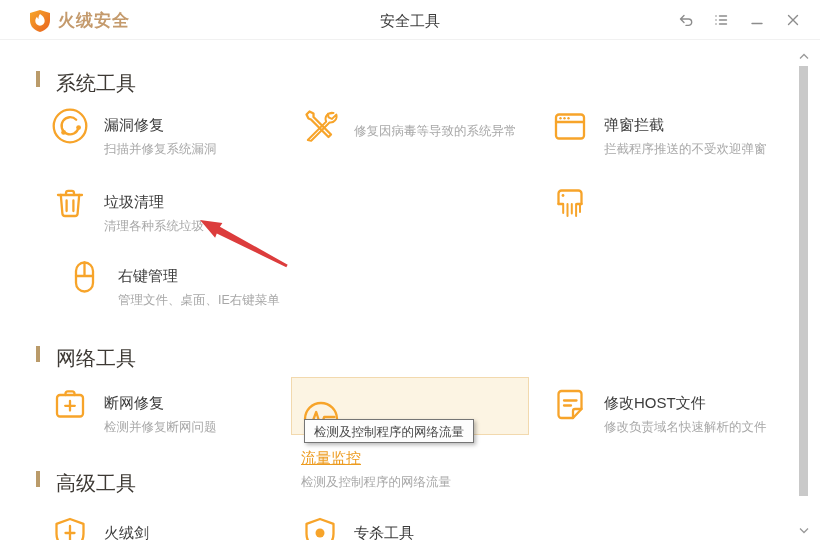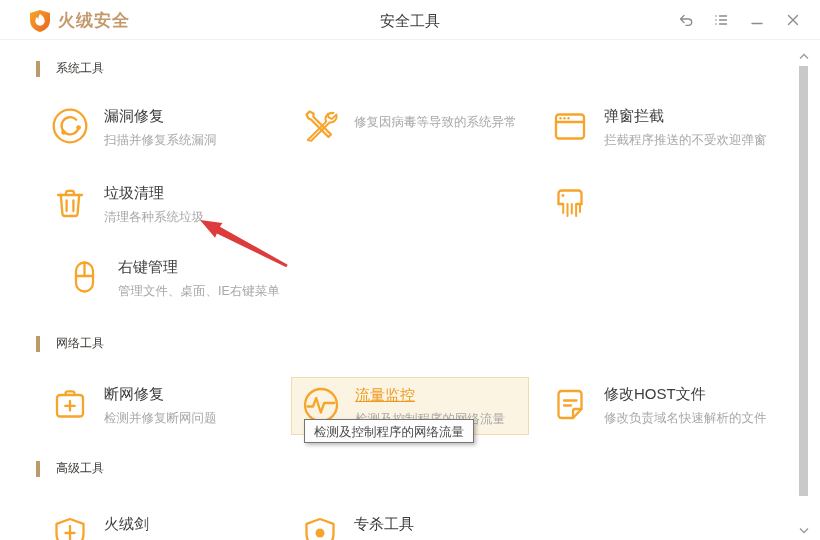--- a/index.html
+++ b/index.html
@@ -14,35 +14,35 @@
   .brand-name { font-size:17px; font-weight:bold; color:#C49A6C; letter-spacing:1px; }
   .page-title { position:absolute; left:0; right:0; top:12px; text-align:center;
                 font-size:15px; color:#3f3f3f; }
   .winbtn { position:absolute; top:11px; width:18px; height:18px; display:flex;
             align-items:center; justify-content:center; cursor:pointer; }
   .winbtn svg { stroke:#8c8c8c; fill:none; stroke-width:1.4; stroke-linecap:round; stroke-linejoin:round; }
 
   
   .section-hd { position:absolute; left:36px; display:flex; align-items:center; gap:16px; }
   .section-bar { width:4px; height:16px; background:#BA9B6A; }
-  .section-label { font-size:12px; color:#3e3a35; }
+  .section-label { font-size:20px; color:#3e3a35;margin-top:10px; }
 
   
   .tool { position:absolute; display:flex; align-items:flex-start; width:242px; cursor:pointer; }
   .ticon { width:40px; height:40px; flex:none; margin-right:14px; }
   .ticon svg { stroke:#F7A42A; fill:none; stroke-width:2.3; stroke-linecap:round; stroke-linejoin:round; }
   .ticon svg .f { fill:#F7A42A; stroke:none; }
-  .ttext { display:flex; flex-direction:column; padding-top:1px; }
+  .ttext { display:flex; flex-direction:column; padding-top:1px;margin-top:9px; }
   .ttitle { font-size:15px; line-height:18px; color:#3c3c3c; }
   .tsub { font-size:12.5px; line-height:15px; color:#a8a8a8; margin-top:8px; white-space:nowrap; }
 
   
   .hover-card { position:absolute; left:291px; top:377px; width:238px; height:58px;
                 background:#FCF4E3; border:1px solid #F2D9AE; }
-  .hover-card .tool { left:9px; top:7px; }
+  .hover-card .tool { left:9px; top:21px;flex-direction:column; }
   .hover-card .ttitle { color:#ED9B1F; text-decoration:underline; }
 
   
   .tooltip { position:absolute; left:304px; top:419px; height:24px; padding:4px 9px 0 9px;
              background:#fdfdfd; border:1px solid #757575; font-size:12.5px; color:#4a4a4a;
              box-shadow:2px 2px 4px rgba(0,0,0,.28); z-index:40; white-space:nowrap; }
 
   
   .arrow-overlay { position:absolute; left:0; top:0; width:820px; height:540px;
                    pointer-events:none; z-index:50; }

